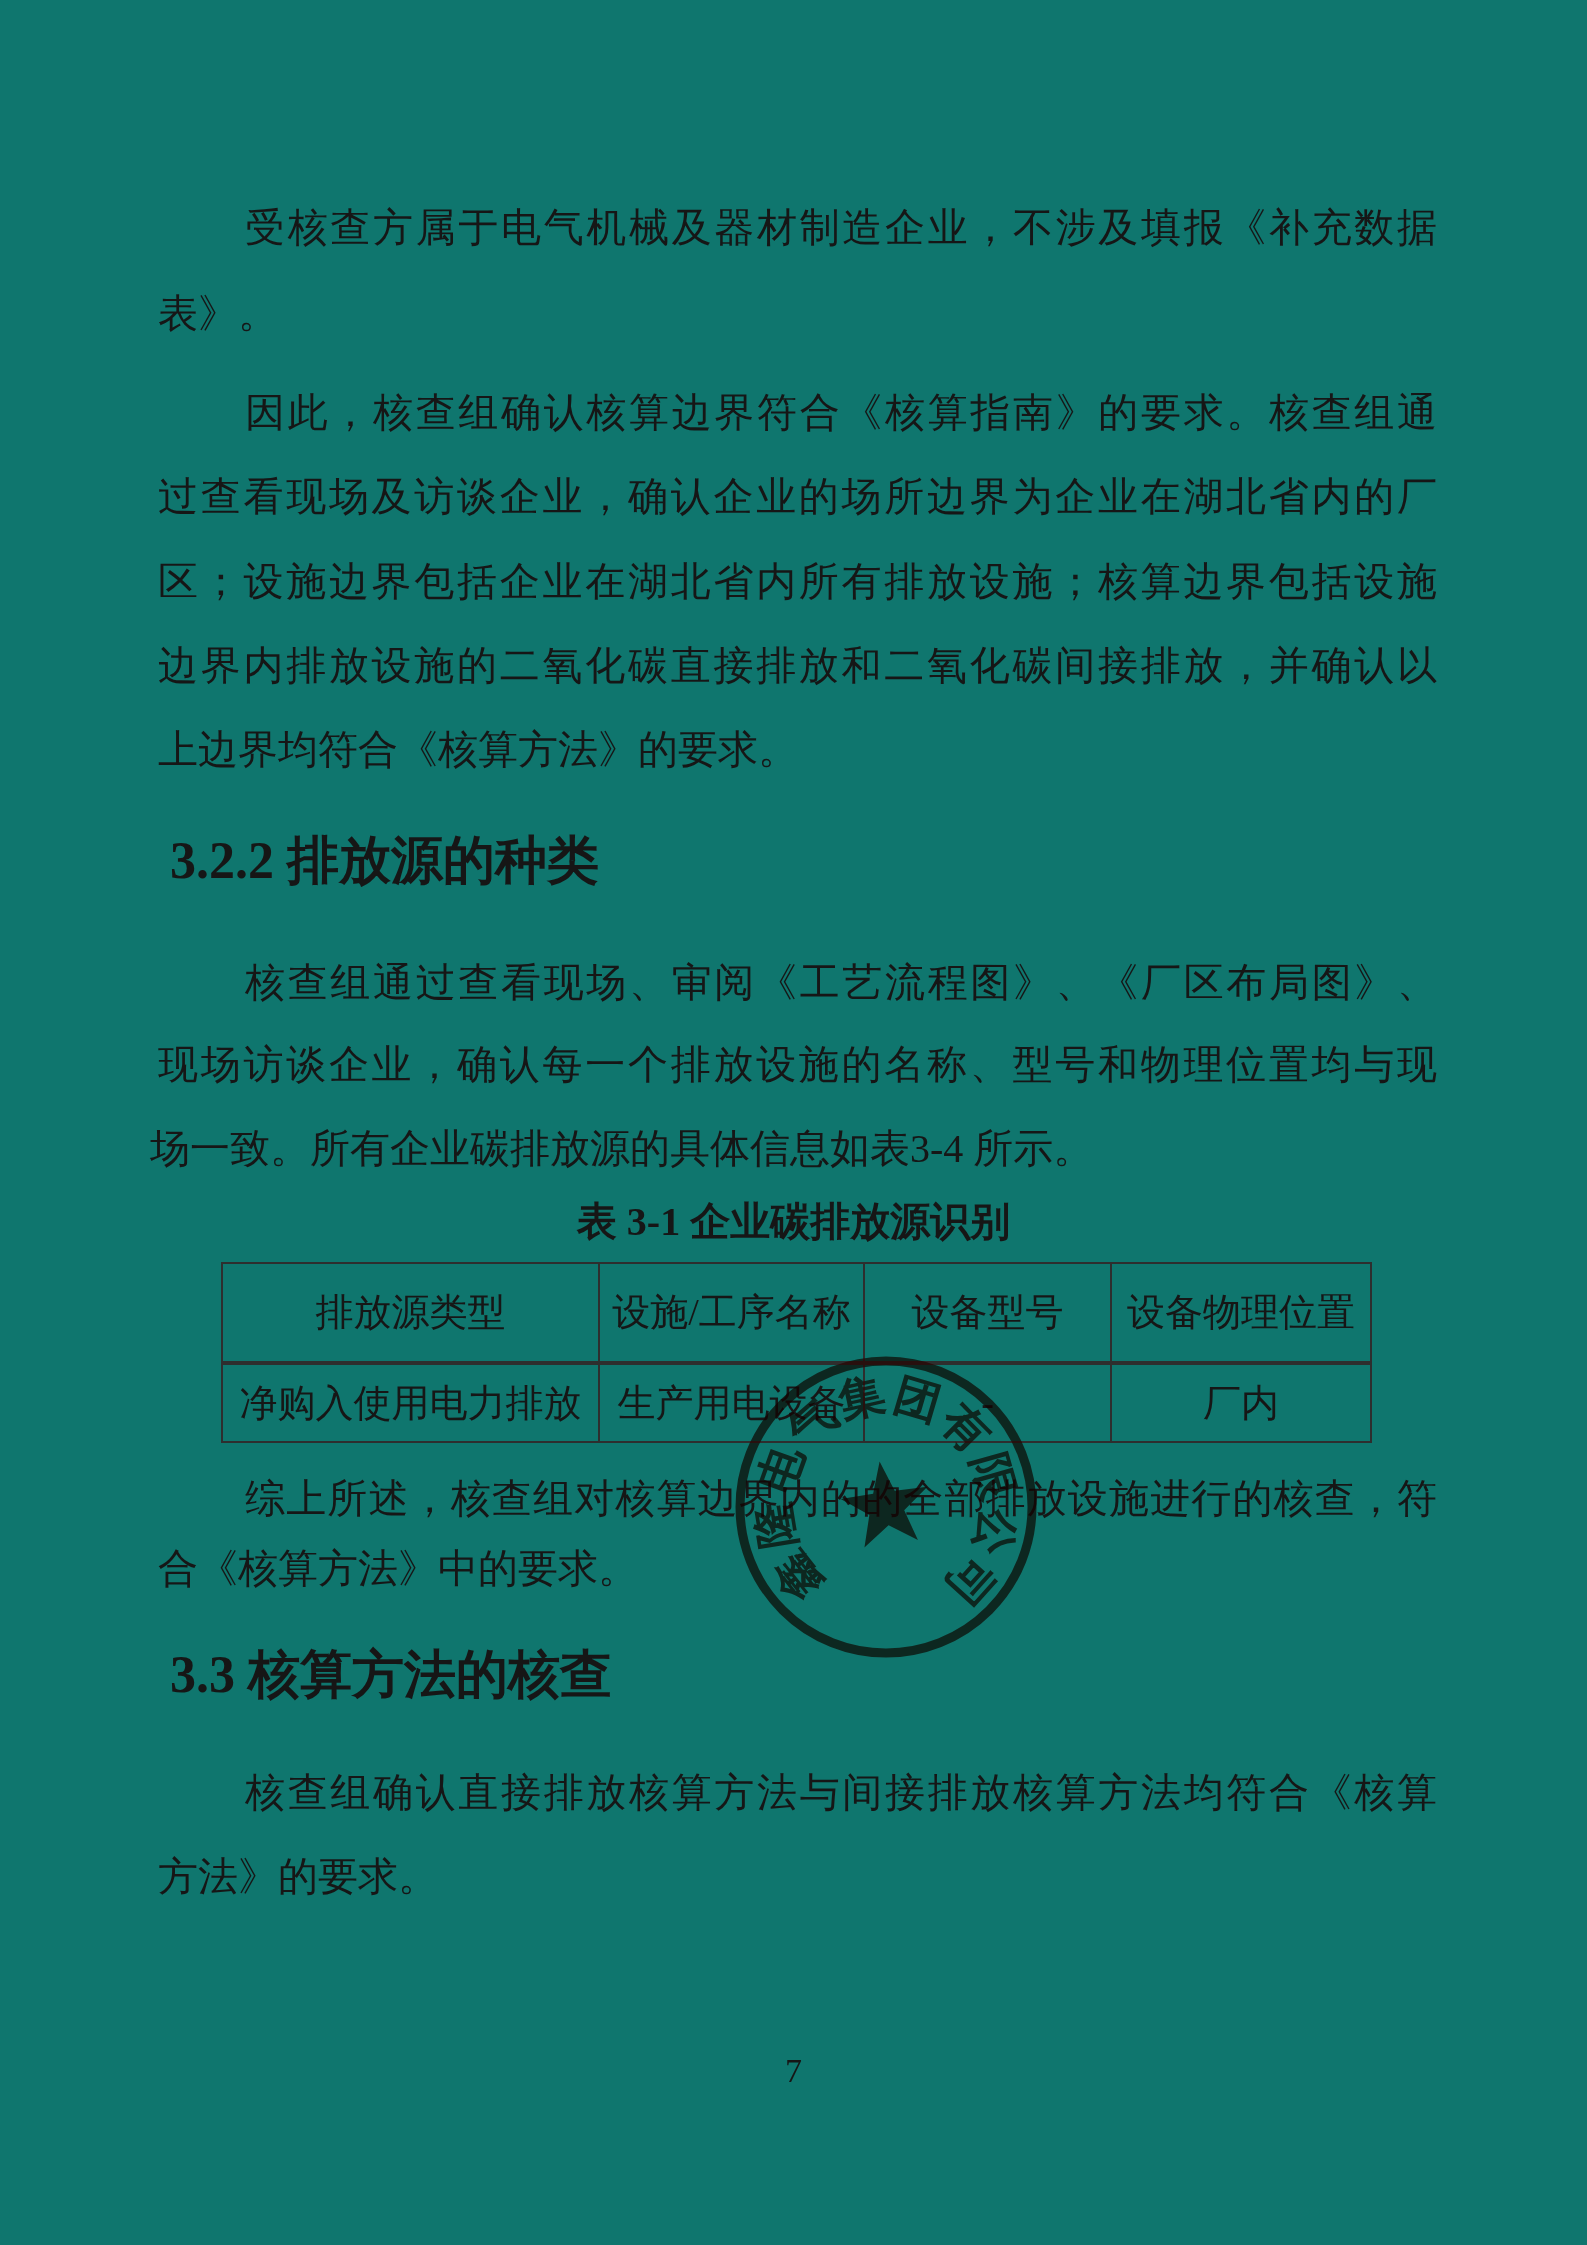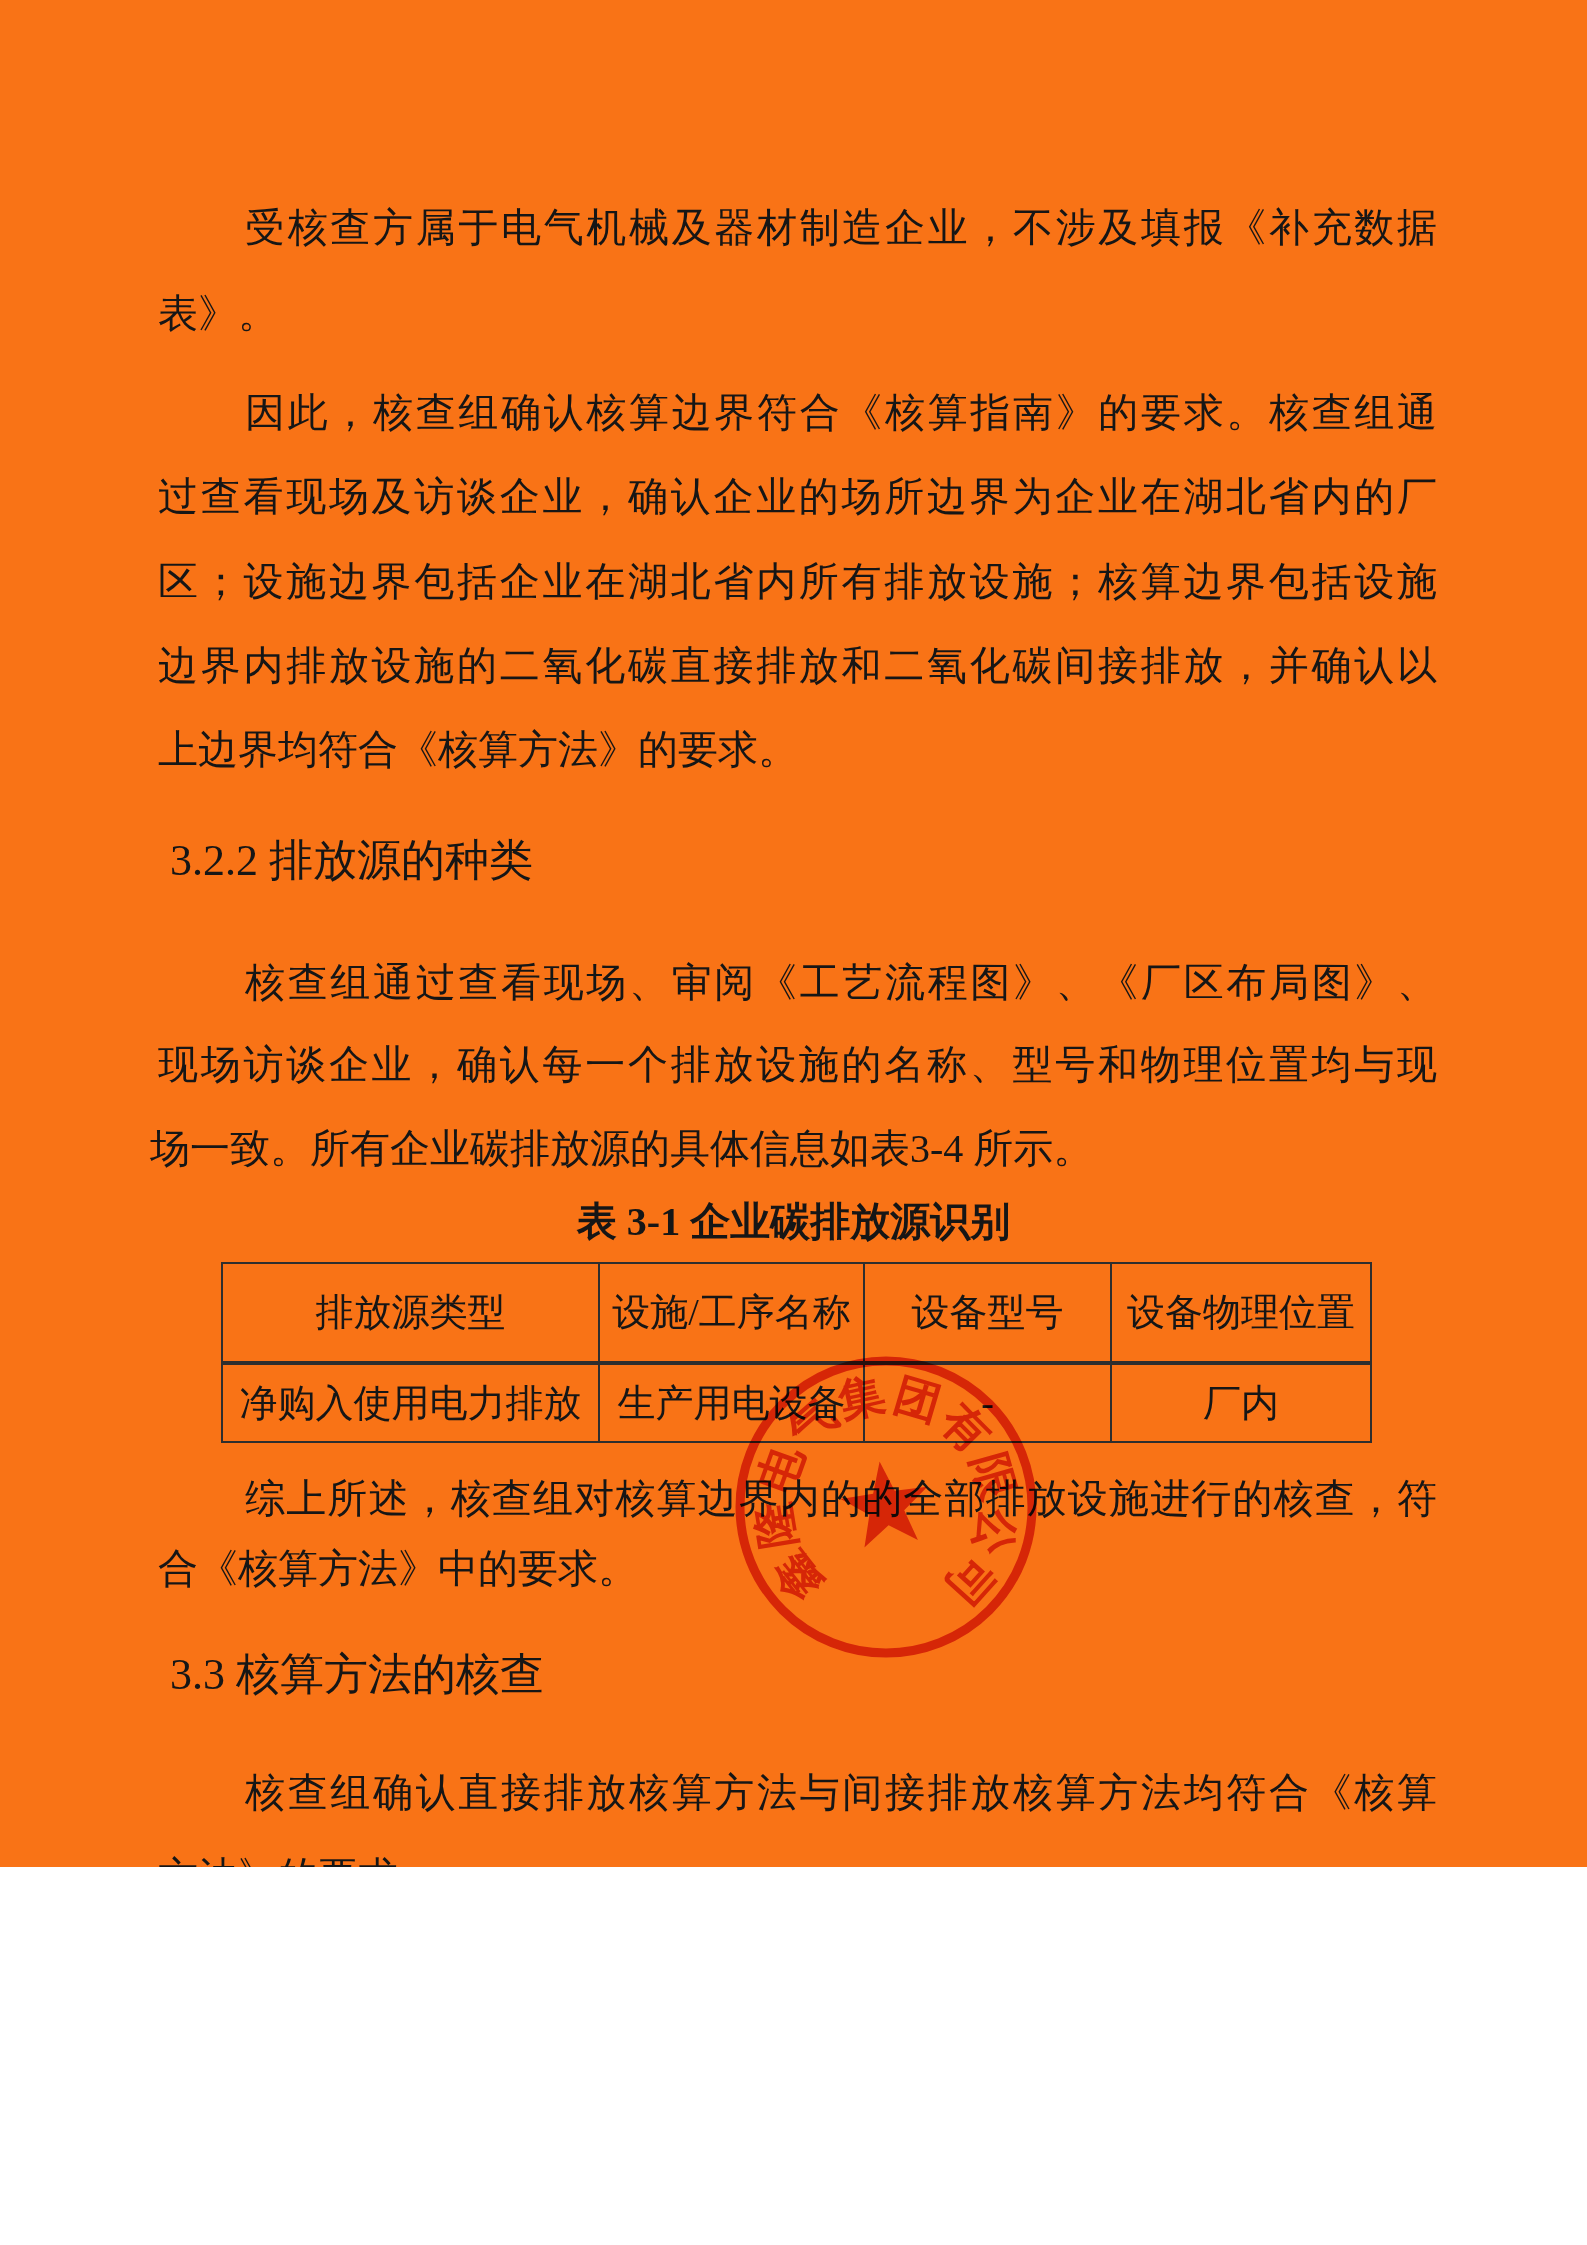--- a/index.html
+++ b/index.html
@@ -1,38 +1,38 @@
 <!DOCTYPE html>
 <html><head>
 <meta charset="utf-8">
 <style>
   html,body { margin:0; padding:0; background:#ffffff; }
   .page {
     position:relative;
-    width:1587px; height:1867px;
-    background:#f97316;
+    width:1587px; height:2245px;
+    background:#0f766e;
     overflow:hidden;
     font-family:"Liberation Serif","DejaVu Serif",serif;
     color:#161616;
   }
   .line {
     position:absolute;
     font-size:40px;
     line-height:46px;
     white-space:normal;
     letter-spacing:0;
   }
   .just {
     text-align:justify;
     text-align-last:justify;
   }
   .heading {
     position:absolute;
-    font-size:44px;
-    font-weight:normal;
+    font-size:52px;
+    font-weight:bold;
     line-height:50px;
     white-space:nowrap;
   }
   .caption {
     position:absolute;
     left:0; width:1587px;
     text-align:center;
     font-size:40px;
     font-weight:bold;
     line-height:46px;

